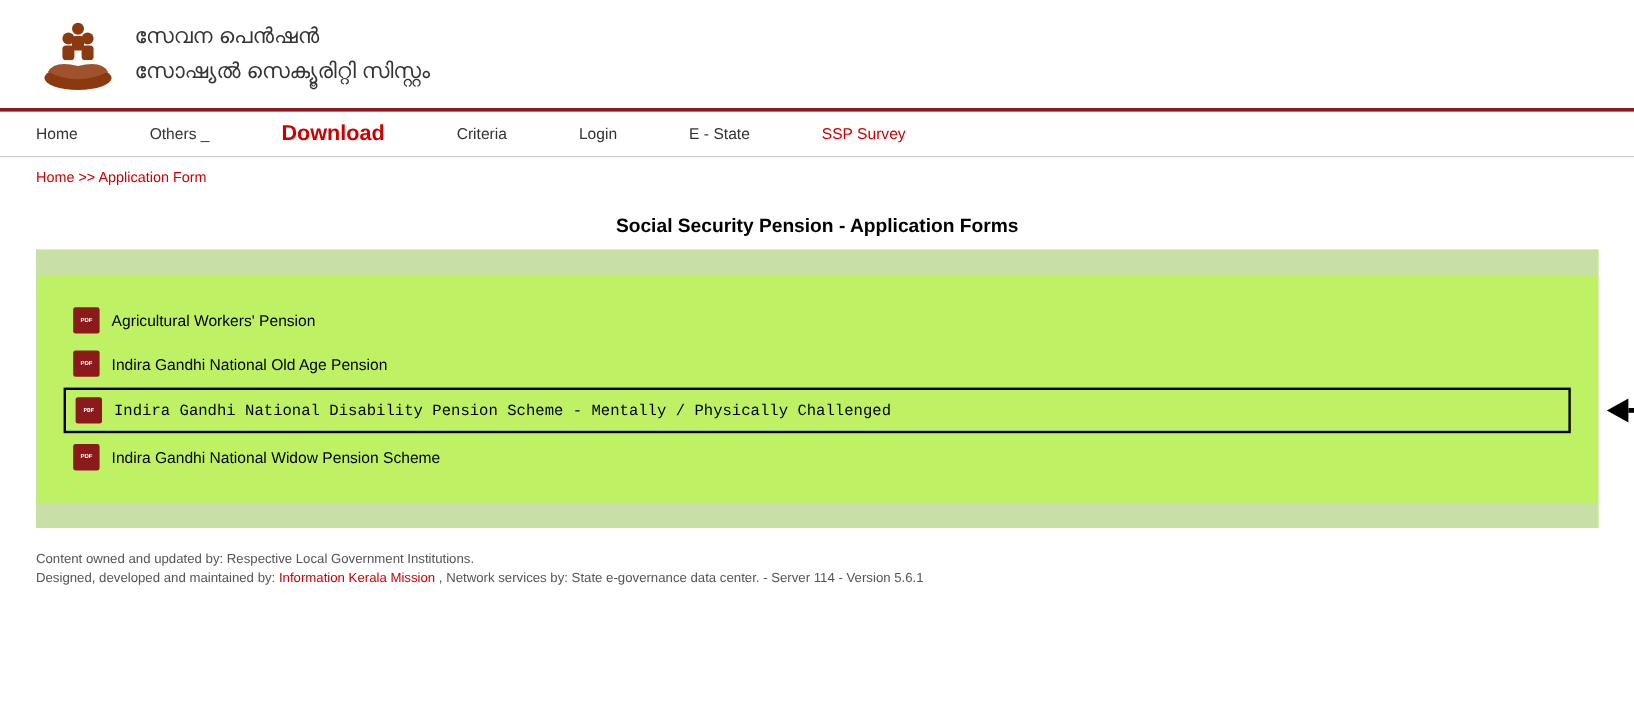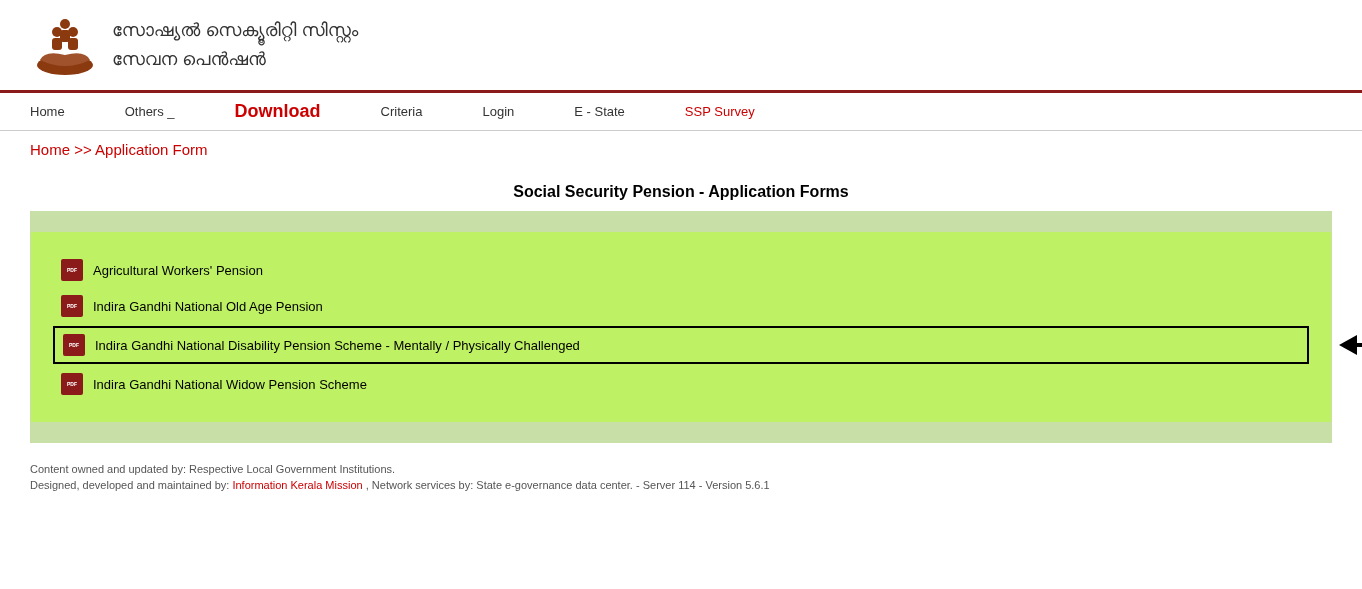--- a/index.html
+++ b/index.html
@@ -11,21 +11,21 @@
     .logo-icon { width: 70px; height: 70px; }
     .logo-text { font-size: 18px; color: #333; line-height: 1.6; }
 
     
     .nav { display: flex; align-items: center; padding: 8px 30px; border-bottom: 1px solid #ccc; gap: 60px; }
     .nav-item { font-size: 13px; color: #333; cursor: pointer; text-decoration: none; }
     .nav-item.active { color: #cc0000; font-size: 18px; font-weight: bold; }
     .nav-item.ssp { color: #cc0000; font-weight: normal; }
 
     
-    .breadcrumb { padding: 10px 30px; font-size: 15px; color: #cc0000; }
+    .breadcrumb { padding: 10px 30px; font-size: 12px; color: #cc0000; }
     .breadcrumb a { color: #cc0000; text-decoration: none; }
 
     
     .page-title { text-align: center; font-size: 16px; font-weight: bold; color: #000; padding: 15px 30px 10px; }
 
     
     .content-wrapper { margin: 0 30px; border: 1px solid #c8dfa8; background: #bef264; }
     .content-top-bar { background: #c8dfa8; height: 20px; }
     .content-bottom-bar { background: #c8dfa8; height: 20px; }
     .content-inner { padding: 20px 30px; }
@@ -59,22 +59,22 @@
       <path d="M10 50 Q35 62 60 50 Q55 40 35 45 Q15 40 10 50Z" fill="#A0522D"></path>
 
       <circle cx="27" cy="22" r="5" fill="#8B3A10"></circle>
       <rect x="22" y="28" width="10" height="12" rx="3" fill="#8B3A10"></rect>
       <circle cx="43" cy="22" r="5" fill="#8B3A10"></circle>
       <rect x="38" y="28" width="10" height="12" rx="3" fill="#8B3A10"></rect>
       <circle cx="35" cy="14" r="5" fill="#8B3A10"></circle>
       <rect x="30" y="20" width="10" height="12" rx="3" fill="#8B3A10"></rect>
     </svg>
     <div class="logo-text">
+      <div>സേവന പെൻഷൻ</div>
       <div>സോഷ്യൽ സെക്യൂരിറ്റി സിസ്റ്റം</div>
-      <div>സേവന പെൻഷൻ</div>
     </div>
   </div>
 </div>
 
 <nav class="nav">
   <a class="nav-item" href="#">Home</a>
   <a class="nav-item" href="#">Others _</a>
   <a class="nav-item active" href="#">Download</a>
   <a class="nav-item" href="#">Criteria</a>
   <a class="nav-item" href="#">Login</a>
@@ -96,21 +96,21 @@
       <li class="pension-item">
         <span class="pdf-icon"></span>
         <a href="#" class="pension-link">Agricultural Workers' Pension</a>
       </li>
 
       <li class="pension-item">
         <span class="pdf-icon"></span>
         <a href="#" class="pension-link">Indira Gandhi National Old Age Pension</a>
       </li>
 
-      <li class="pension-item highlighted" style="position:relative; overflow: visible;">
+      <li class="pension-item highlighted" style="position:relative; overflow: visible; font-family: Liberation Mono, monospace;">
         <span class="pdf-icon"></span>
         <a href="#" class="pension-link">Indira Gandhi National Disability Pension Scheme - Mentally / Physically Challenged</a>
 
         <div class="arrow-annotation">
           <div class="arrow-head"></div>
           <div class="arrow-body"></div>
         </div>
       </li>
 
 

